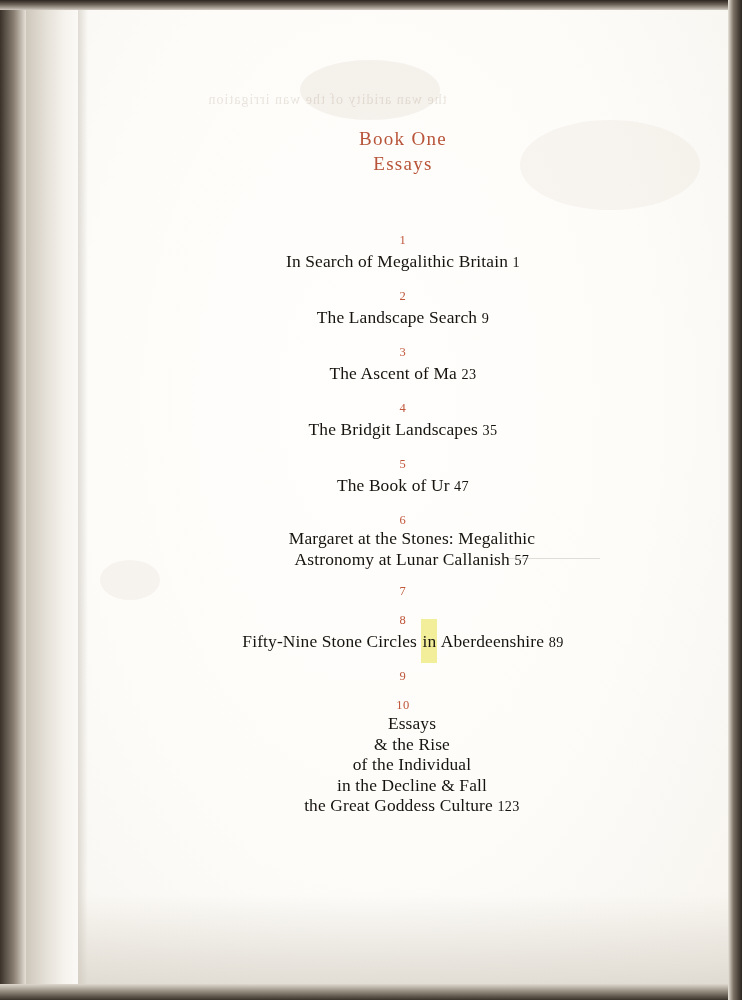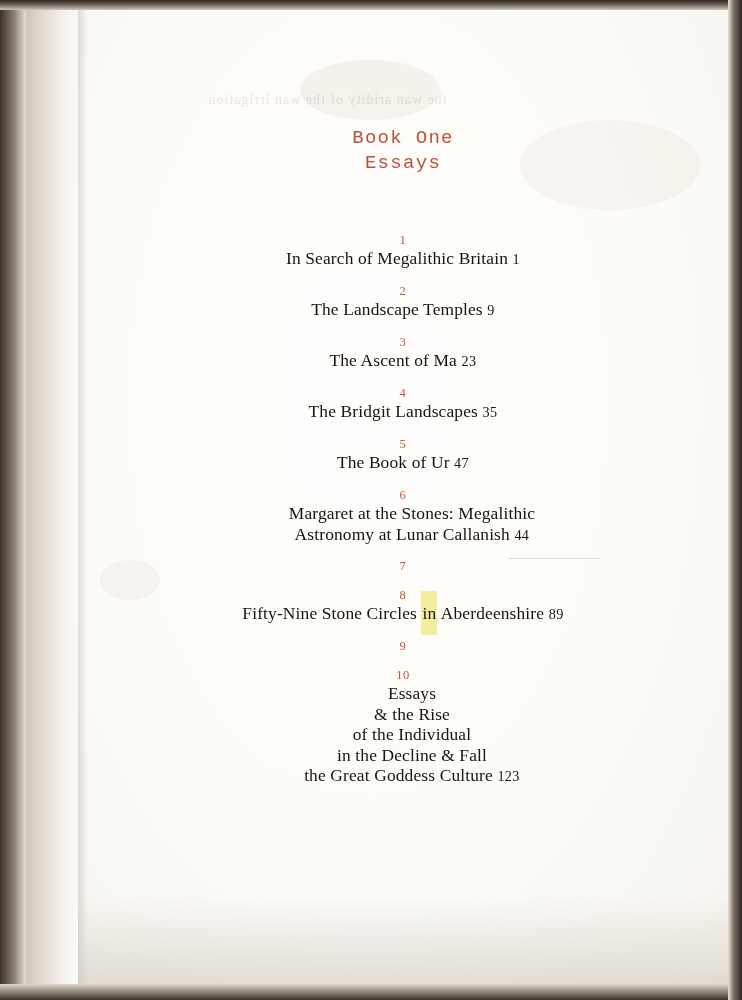--- a/index.html
+++ b/index.html
@@ -97,21 +97,20 @@
   }
   .book-title {
     position: absolute;
     left: 0; top: 126px;
     width: 650px;
     text-align: center;
     color: #b8543a;
     font-size: 19px;
     letter-spacing: 1.3px;
     line-height: 25px;
-    font-family: Liberation Mono, monospace;
   }
   .book-title .line2 {
     display: block;
     font-size: 19px;
     letter-spacing: 1.3px;
   }
   .toc {
     position: absolute;
     left: 0; top: 232px;
     width: 650px;
@@ -126,21 +125,21 @@
     color: #c0563a;
     font-size: 12.5px;
     letter-spacing: 0.6px;
     line-height: 16px;
     font-variant: small-caps;
   }
   .entry .title {
     display: block;
     color: #17140f;
     font-size: 17.4px;
-    line-height: 21px;
+    line-height: 26px;
     letter-spacing: 0.15px;
   }
   .entry .title .pg {
     font-size: 14.2px;
     letter-spacing: 0.4px;
   }
   .entry.stacked .title { line-height: 20.5px; margin-left: 18px; }
   .highlight-i {
     background: rgba(232,226,74,0.55);
     padding: 12px 1px;
@@ -177,41 +176,41 @@
 
     <div class="toc">
 
       <div class="entry">
         <span class="num">1</span>
         <span class="title"><span>In Search of Megalithic Britain</span> <span class="pg">1</span></span>
       </div>
 
       <div class="entry">
         <span class="num">2</span>
-        <span class="title"><span>The Landscape Temples</span> <span class="pg">9</span></span>
+        <span class="title"><span>The Landscape Search</span> <span class="pg">9</span></span>
       </div>
 
       <div class="entry">
         <span class="num">3</span>
         <span class="title"><span>The Ascent of Ma</span> <span class="pg">23</span></span>
       </div>
 
       <div class="entry">
         <span class="num">4</span>
         <span class="title"><span>The Bridgit Landscapes</span> <span class="pg">35</span></span>
       </div>
 
       <div class="entry">
         <span class="num">5</span>
         <span class="title"><span>The Book of Ur</span> <span class="pg">47</span></span>
       </div>
 
       <div class="entry stacked">
         <span class="num">6</span>
-        <span class="title"><span>Margaret at the Stones: Megalithic</span><br><span>Astronomy at Lunar Callanish</span> <span class="pg">44</span></span>
+        <span class="title"><span>Margaret at the Stones: Megalithic</span><br><span>Astronomy at Lunar Callanish</span> <span class="pg">57</span></span>
       </div>
 
       <div class="entry stacked">
         <span class="num">7</span>
       </div>
 
       <div class="entry">
         <span class="num">8</span>
         <span class="title"><span>Fifty-Nine Stone Circles <span class="highlight-i">in</span> Aberdeenshire</span> <span class="pg">89</span></span>
       </div>

